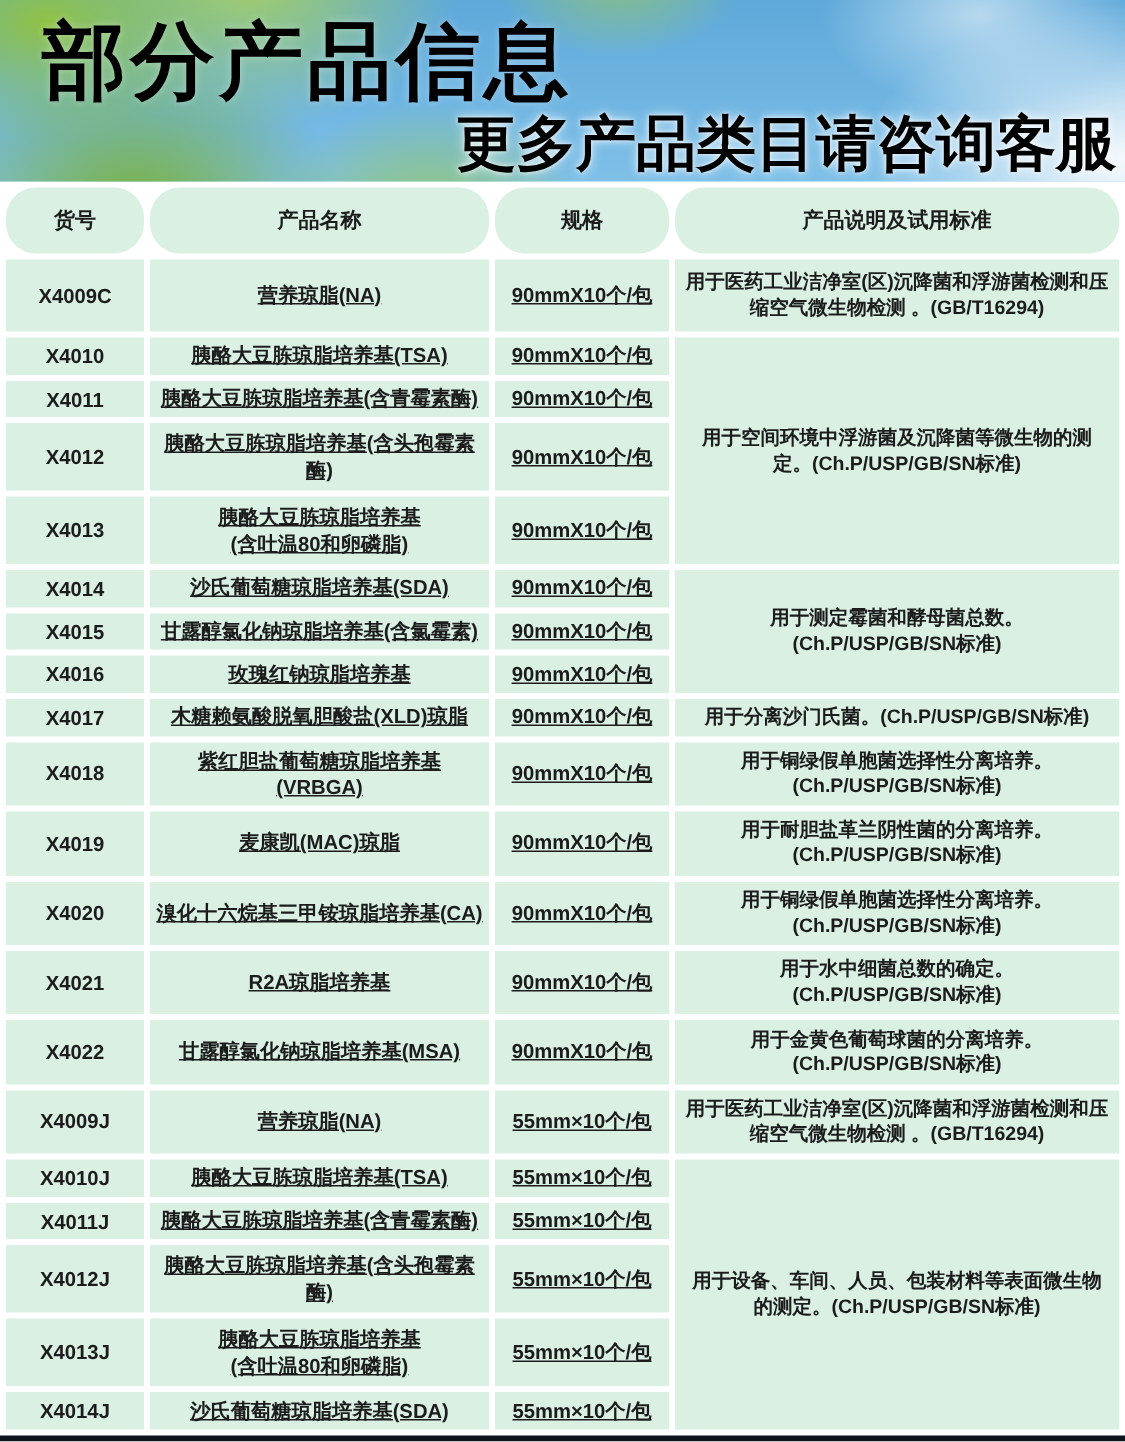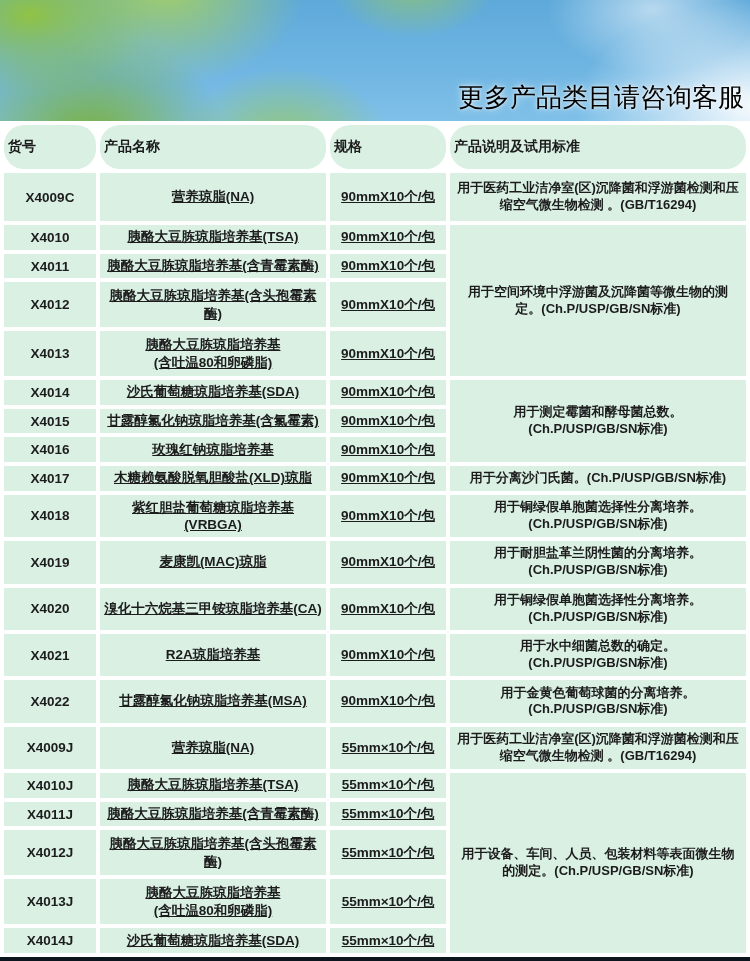--- a/index.html
+++ b/index.html
@@ -21,53 +21,54 @@
       radial-gradient(ellipse 120px 80px at 55% -15%, rgba(160,205,85,.7), rgba(160,205,85,0) 70%),
       linear-gradient(180deg,#5ea9da 0%,#6fb5e2 55%,#7fc0e8 100%);
   }
   .hero-title{
     position:absolute;left:28px;top:10px;
     font-size:56px;line-height:1.1;font-weight:900;color:#000;
     letter-spacing:3px;white-space:nowrap;
     text-shadow:0 0 6px rgba(255,255,255,.35);
   }
   .hero-subtitle{
-    position:absolute;right:6px;top:80px;
-    font-size:26px;font-weight:400;color:#000;white-space:nowrap;
+    position:absolute;right:6px;top:68px;
+    font-size:40px;font-weight:700;color:#000;white-space:nowrap;
     text-shadow:0 0 8px rgba(255,255,255,.8), 0 0 3px rgba(255,255,255,.8);
   }
   
   .table-wrap{width:750px;height:836px;background:#ffffff;}
   table.product-table{
     width:750px;height:836px;table-layout:fixed;
     border-collapse:separate;border-spacing:4px;background:#ffffff;
   }
   col.c-code{width:92px;}
   col.c-name{width:226px;}
   col.c-spec{width:116px;}
   col.c-desc{width:auto;}
   .product-table th,.product-table td{
     background:#d9f0e3;color:#1c1c1c;font-weight:700;
     padding:2px 4px;vertical-align:middle;
   }
-  .product-table th{font-size:14px;text-align:left;height:40px;border-radius:20px;}
+  .product-table th{font-size:14px;text-align:center;height:40px;border-radius:20px;}
   .product-table td{font-size:13.5px;text-align:center;}
   .product-table td.desc{
     text-align:center;font-size:13px;line-height:1.3;padding:2px 6px;
     white-space:pre-line;
   }
   .product-table td.name,.product-table td.spec{white-space:pre-line;text-decoration:underline;}
   tr.r-first td{height:44px;}
   
   .bottom-bar{width:750px;height:4px;background:#0c141e;}
 </style>
 </head>
 <body>
 
 <div class="hero">
+  <div class="hero-title">部分产品信息</div>
   <div class="hero-subtitle">更多产品类目请咨询客服</div>
 </div>
 
 <div class="table-wrap">
 <table class="product-table">
   <colgroup>
         <col class="c-code">
         <col class="c-name">
         <col class="c-spec">
         <col class="c-desc">

